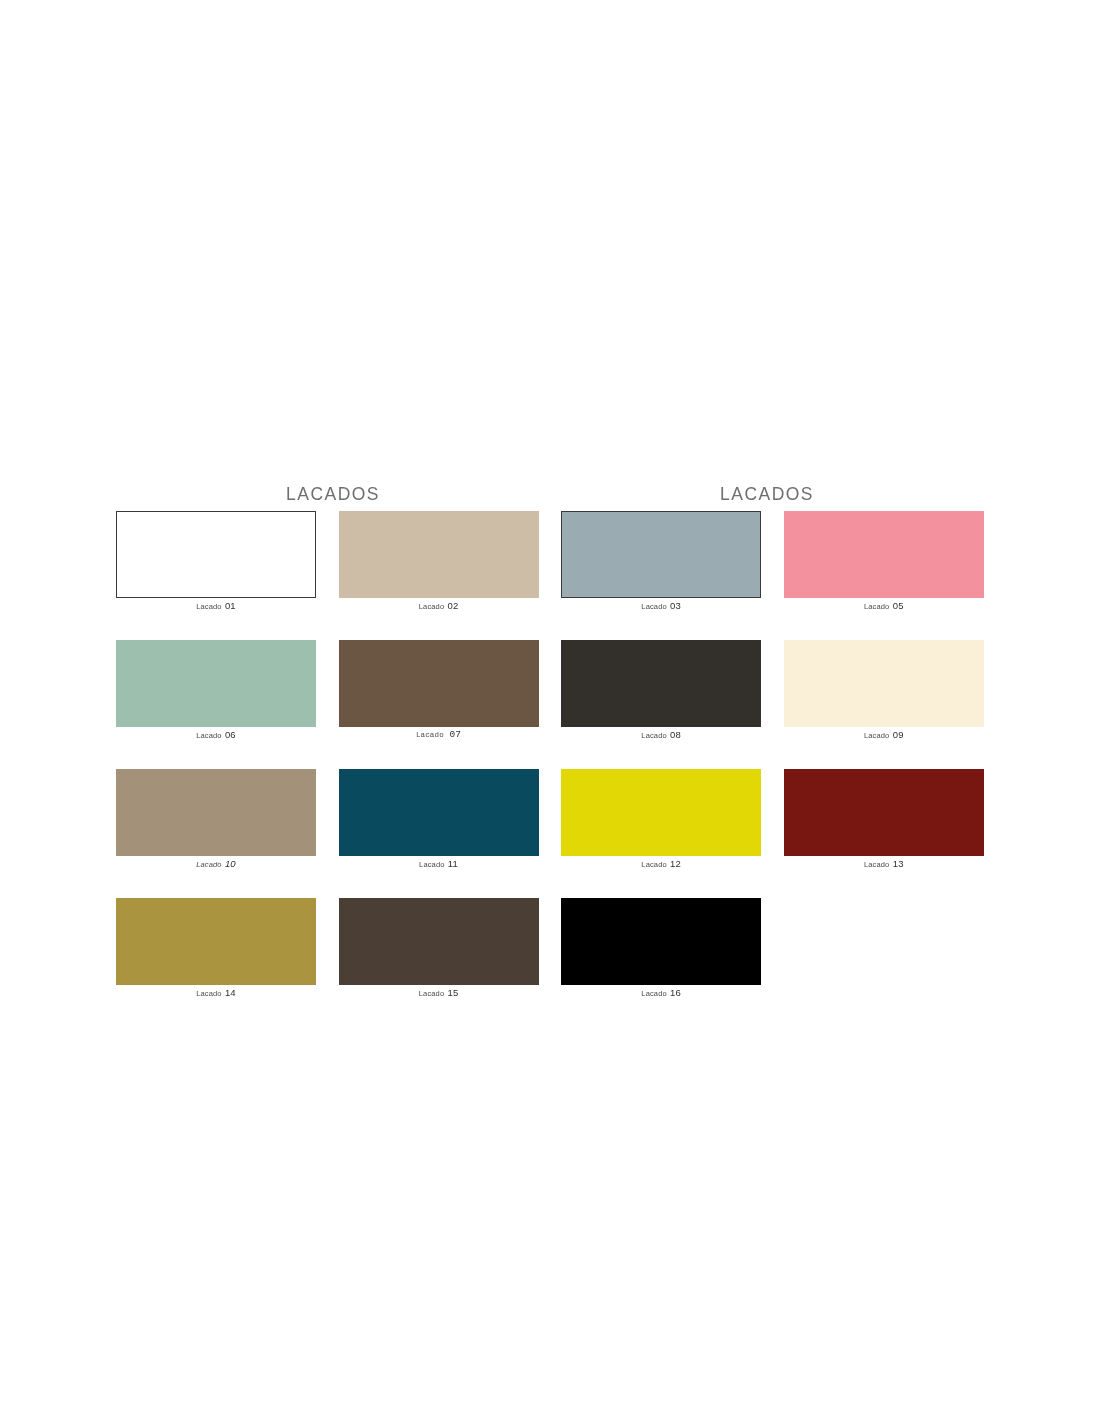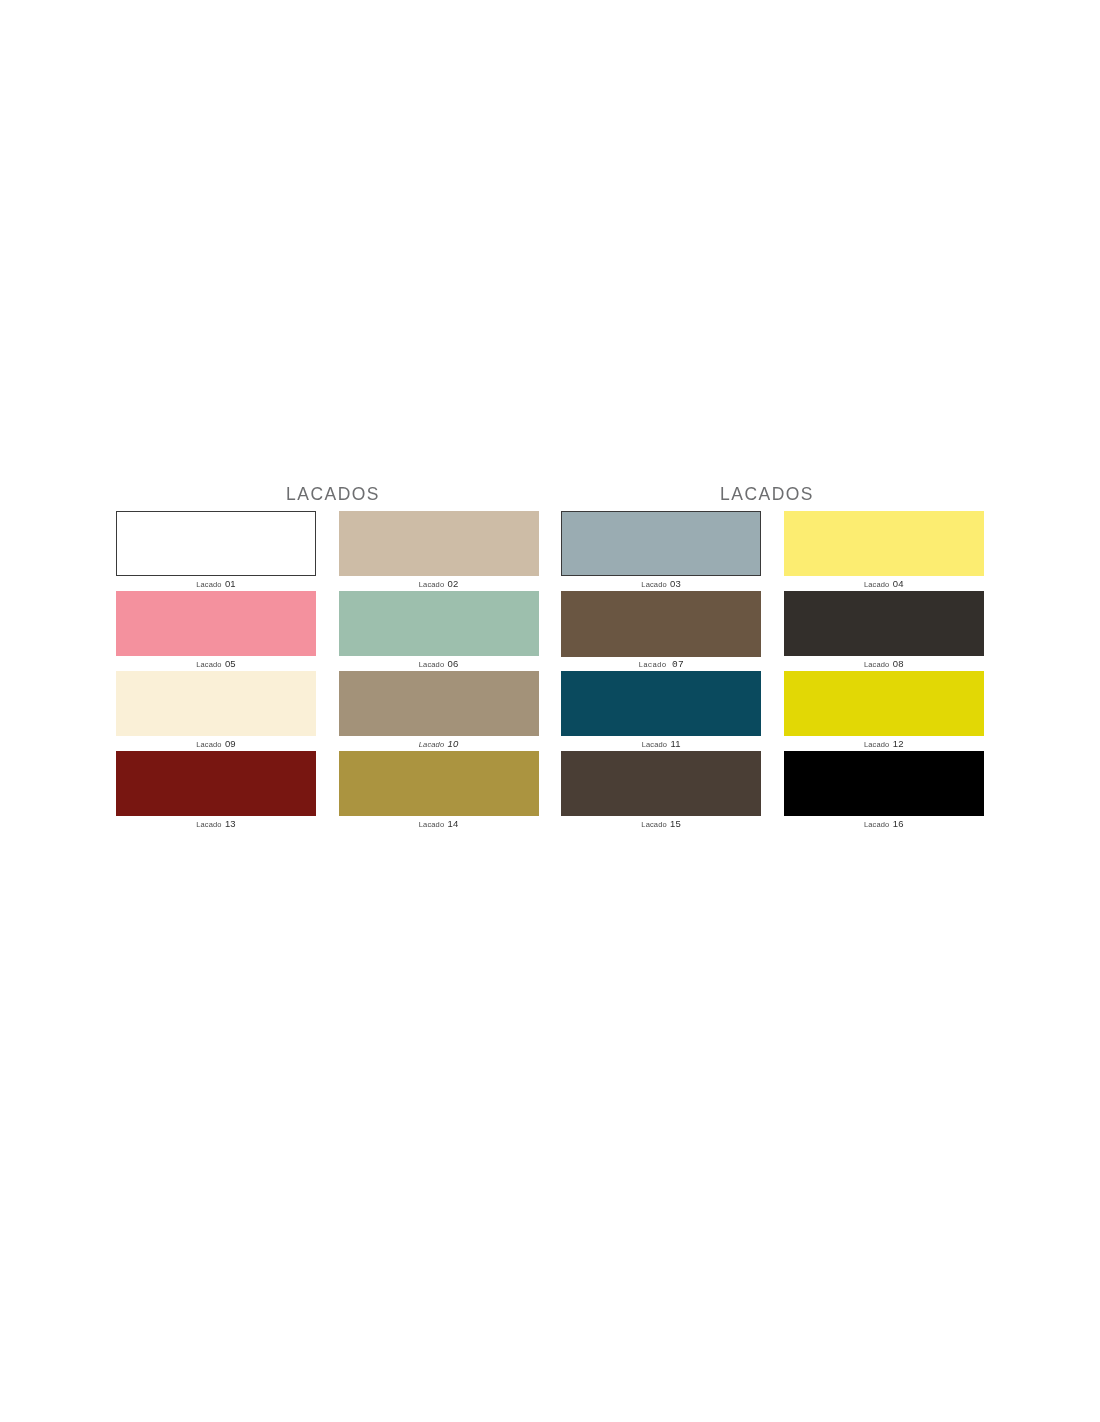--- a/index.html
+++ b/index.html
@@ -62,21 +62,21 @@
   .swatch-grid {
     display: grid;
     grid-template-columns: repeat(4, 200px);
     column-gap: 22.6px;
     row-gap: 0px;
     width: 868px;
   }
 
   .swatch-cell {
     width: 200px;
-    height: 80px;
+    height: 129px;
     display: flex;
     flex-direction: column;
     align-items: center;
   }
 
   .swatch-chip {
     width: 200px;
     height: 87px;
     box-sizing: border-box;
     display: block;
@@ -125,24 +125,20 @@
         </div>
         <div class="swatch-cell">
           <div class="swatch-chip" style="background: rgb(205, 188, 166);"></div>
           <div class="swatch-label" style="color: rgb(74, 74, 74);"><span>Lacado</span> <span class="num">02</span></div>
         </div>
         <div class="swatch-cell">
           <div class="swatch-chip bordered" style="background: rgb(154, 172, 178);"></div>
           <div class="swatch-label" style="color: rgb(74, 74, 74);"><span>Lacado</span> <span class="num">03</span></div>
         </div>
         <div class="swatch-cell">
-          <div class="swatch-chip" style="background: rgb(252, 237, 113);"></div>
-          <div class="swatch-label" style="color: rgb(74, 74, 74);"><span>Lacado</span> <span class="num">04</span></div>
-        </div>
-        <div class="swatch-cell">
           <div class="swatch-chip" style="background: rgb(244, 145, 158);"></div>
           <div class="swatch-label" style="color: rgb(74, 74, 74);"><span>Lacado</span> <span class="num">05</span></div>
         </div>
         <div class="swatch-cell">
           <div class="swatch-chip" style="background: rgb(157, 191, 173);"></div>
           <div class="swatch-label" style="color: rgb(74, 74, 74);"><span>Lacado</span> <span class="num">06</span></div>
         </div>
         <div class="swatch-cell">
           <div class="swatch-chip" style="background: rgb(106, 86, 66);"></div>
           <div class="swatch-label" style="color: rgb(74, 74, 74); font-family: Liberation Mono, monospace;"><span>Lacado</span> <span class="num">07</span></div>

